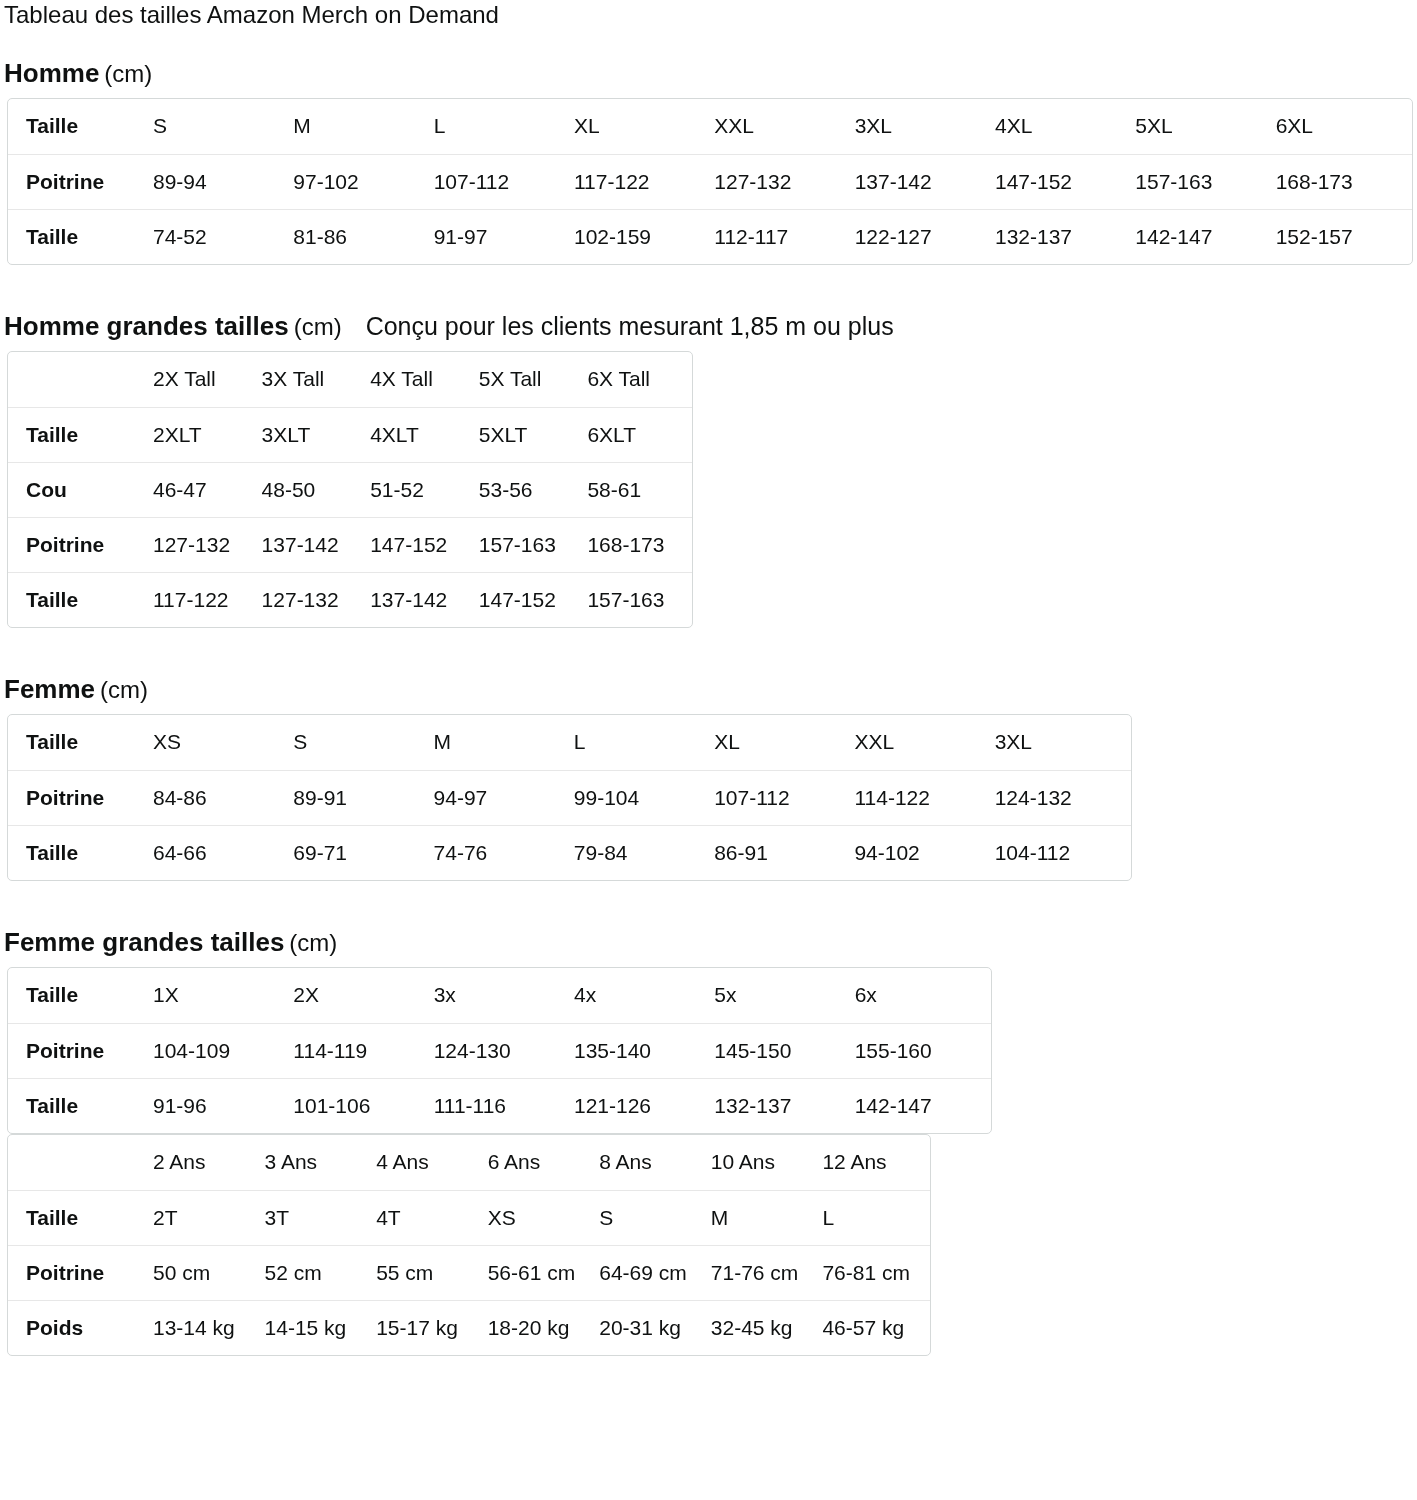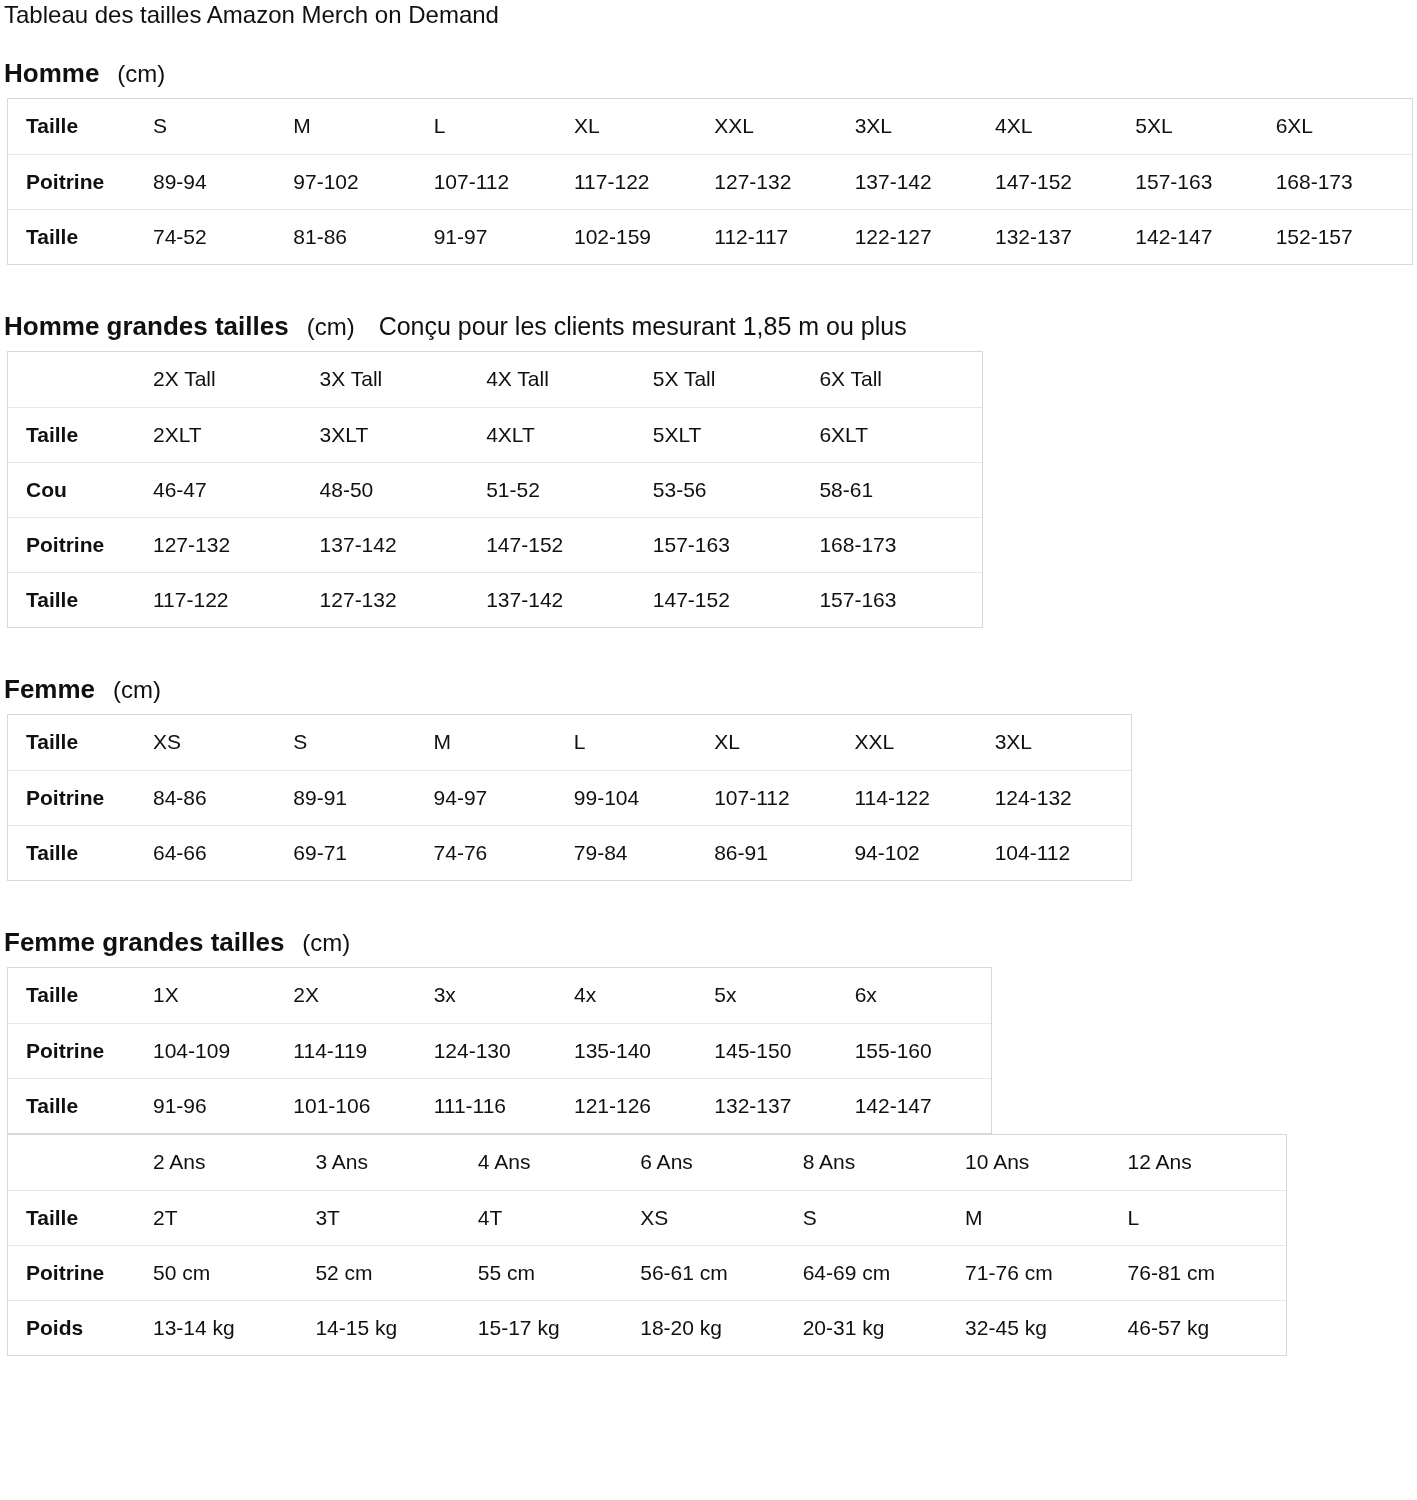--- a/index.html
+++ b/index.html
@@ -23,25 +23,25 @@
     font-weight:400;
   }
   .section-heading{
     margin:45px 0 8px 0;
     font-size:26px;
     line-height:32px;
     font-weight:400;
   }
   .page-title + .section-heading{margin-top:29px;}
   .heading-strong{font-weight:700;}
-  .heading-suffix{font-weight:400;font-size:24px;margin-left:18px;}
+  .heading-suffix{font-weight:400;font-size:24px;margin-left:5px;}
   .heading-subtitle{font-weight:400;font-size:25px;margin-left:24px;}
   .table-card{
     border:1px solid var(--border);
-    border-radius:0;
+    border-radius:5px;
     overflow:hidden;
     margin-left:3px;
     background:var(--bg);
   }
   table.size-table{
     border-collapse:collapse;
     table-layout:fixed;
     width:100%;
     font-size:21px;
   }
@@ -116,21 +116,21 @@
             <td class="value-cell">112-117</td>
             <td class="value-cell">122-127</td>
             <td class="value-cell">132-137</td>
             <td class="value-cell">142-147</td>
             <td class="value-cell">152-157</td>
           </tr>
         </tbody>
       </table>
     </div>
     <h2 class="section-heading"><span class="heading-strong">Homme grandes tailles</span><span class="heading-suffix">(cm)</span><span class="heading-subtitle">Conçu pour les clients mesurant 1,85 m ou plus</span></h2>
-    <div class="table-card" style="width: 976px;">
+    <div class="table-card" style="width: 686px;">
       <table class="size-table">
         <colgroup>
           <col style="width: 141px;">
           <col>
           <col>
           <col>
           <col>
           <col>
         </colgroup>
         <tbody>
@@ -260,21 +260,21 @@
             <td class="value-cell">91-96</td>
             <td class="value-cell">101-106</td>
             <td class="value-cell">111-116</td>
             <td class="value-cell">121-126</td>
             <td class="value-cell">132-137</td>
             <td class="value-cell">142-147</td>
           </tr>
         </tbody>
       </table>
     </div>
-    <div class="table-card" style="width: 1280px;">
+    <div class="table-card" style="width: 924px;">
       <table class="size-table">
         <colgroup>
           <col style="width: 141px;">
           <col>
           <col>
           <col>
           <col>
           <col>
           <col>
           <col>

